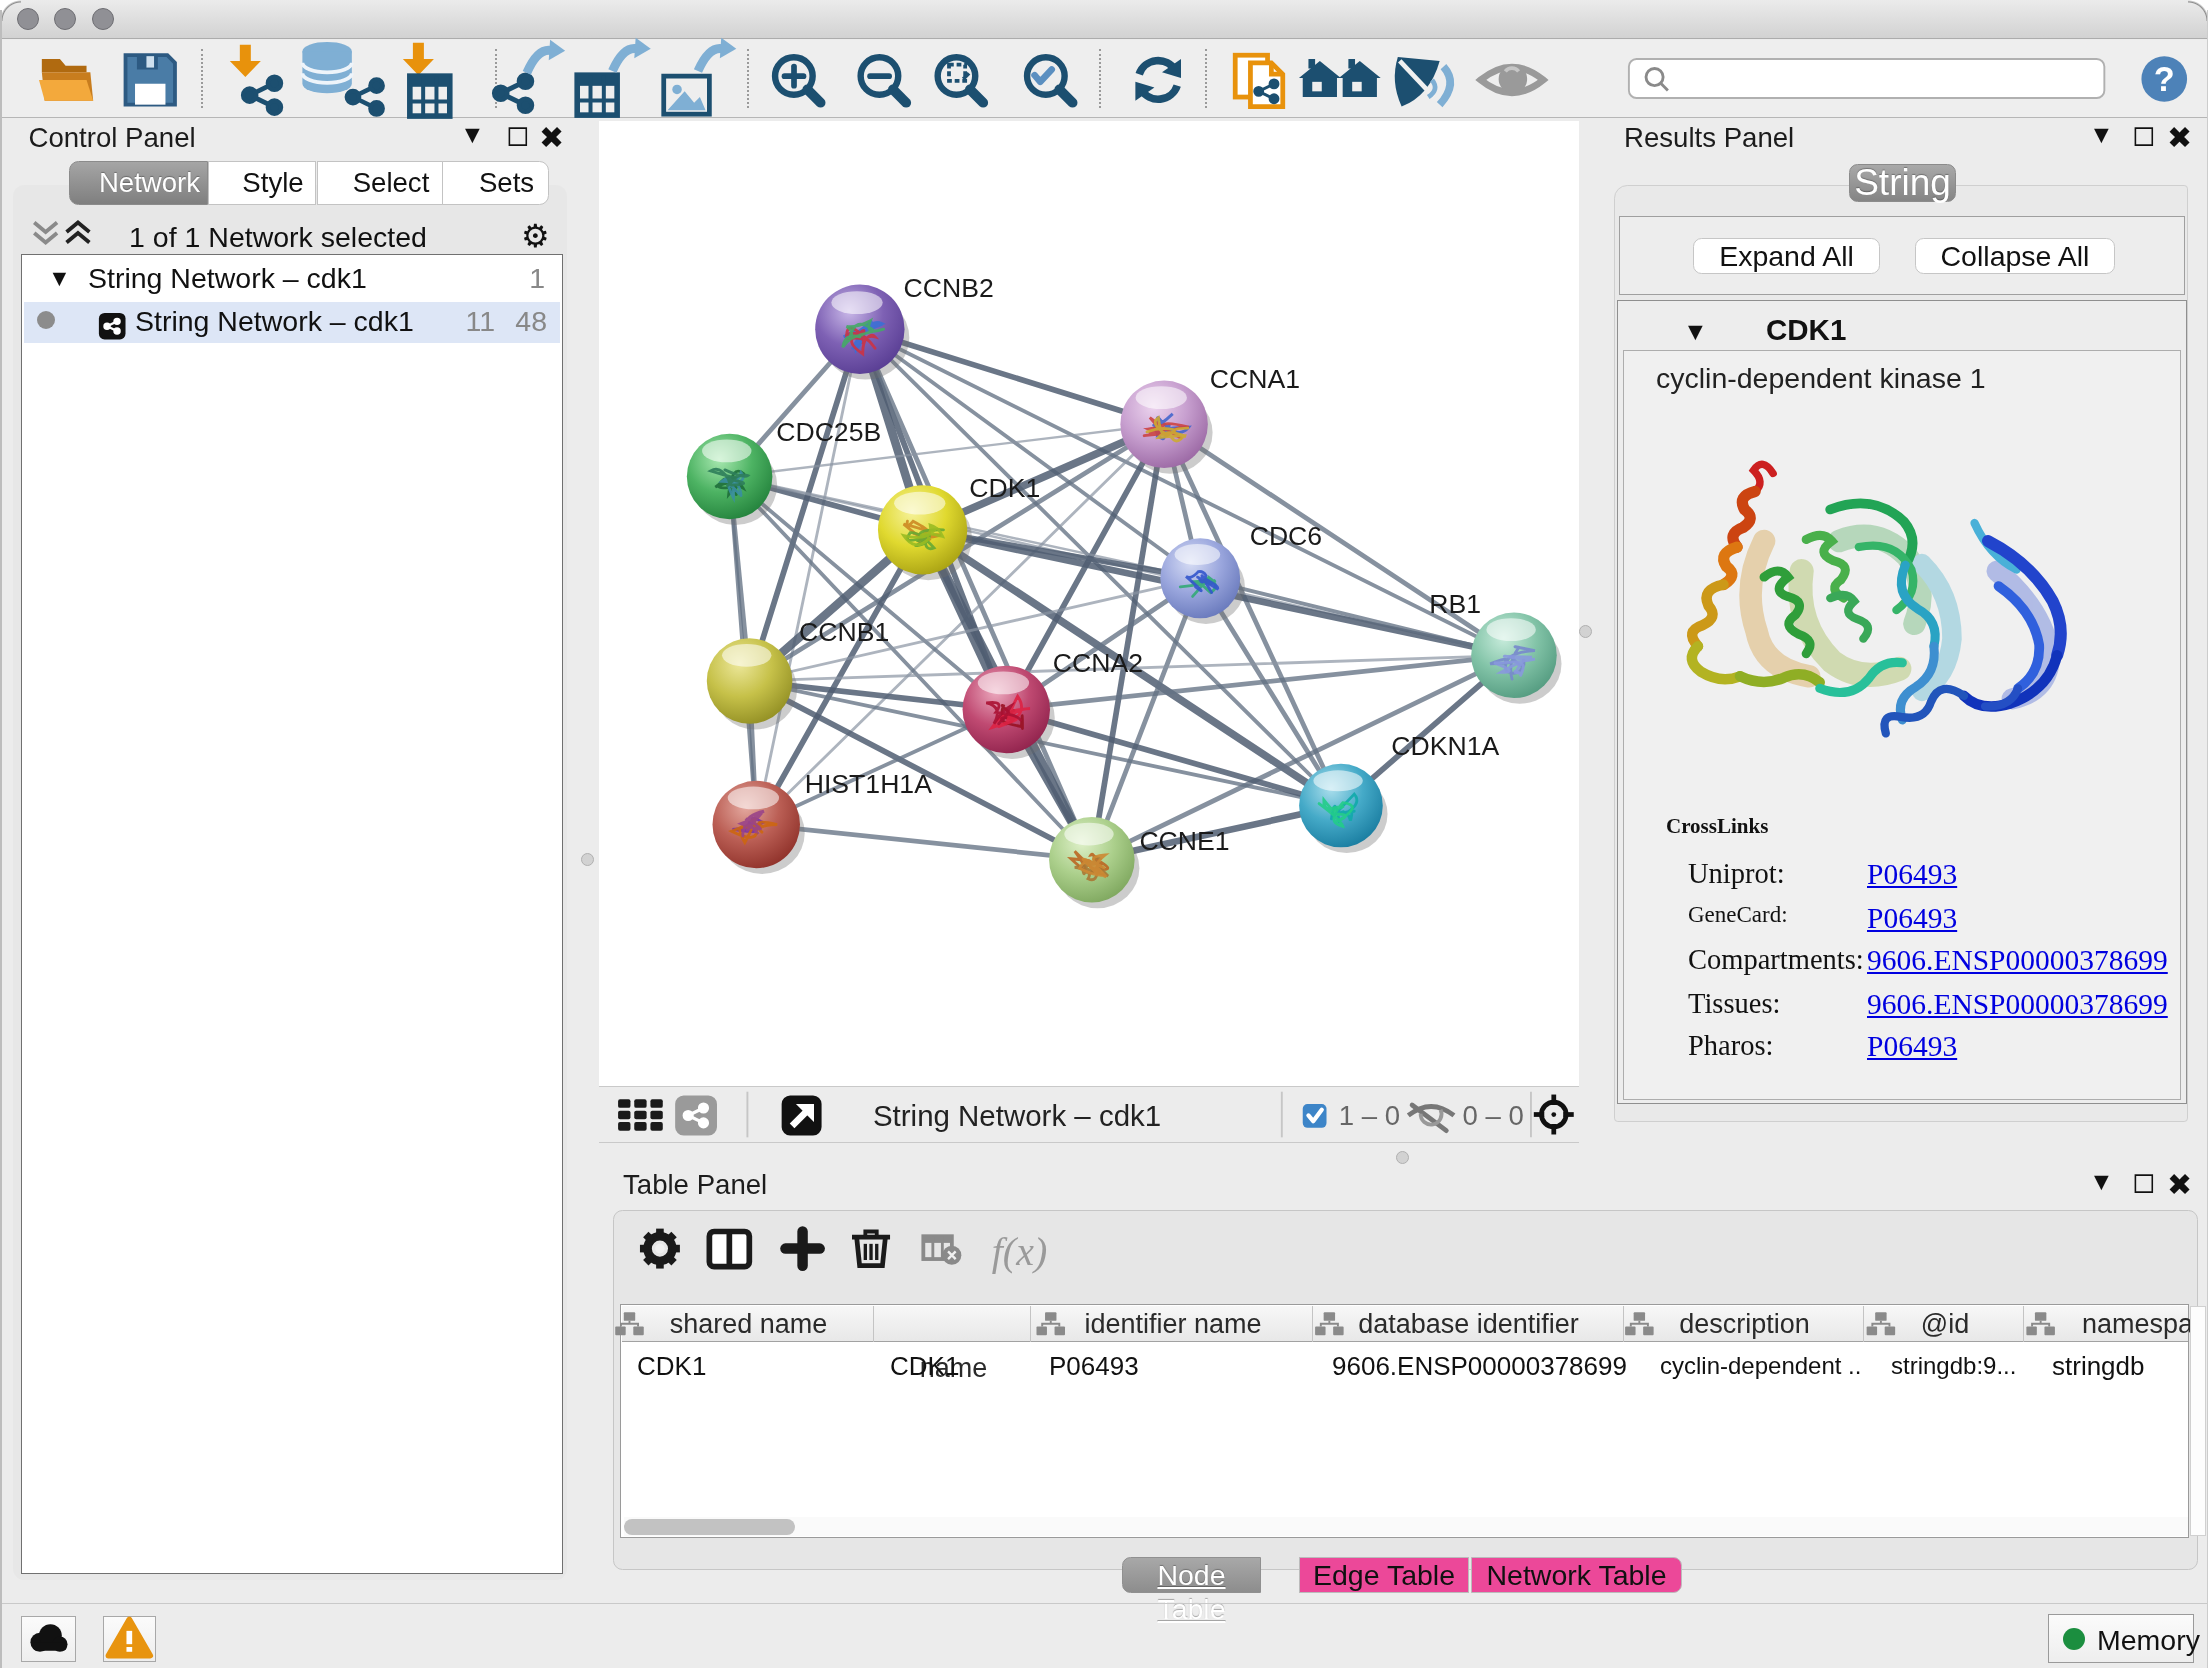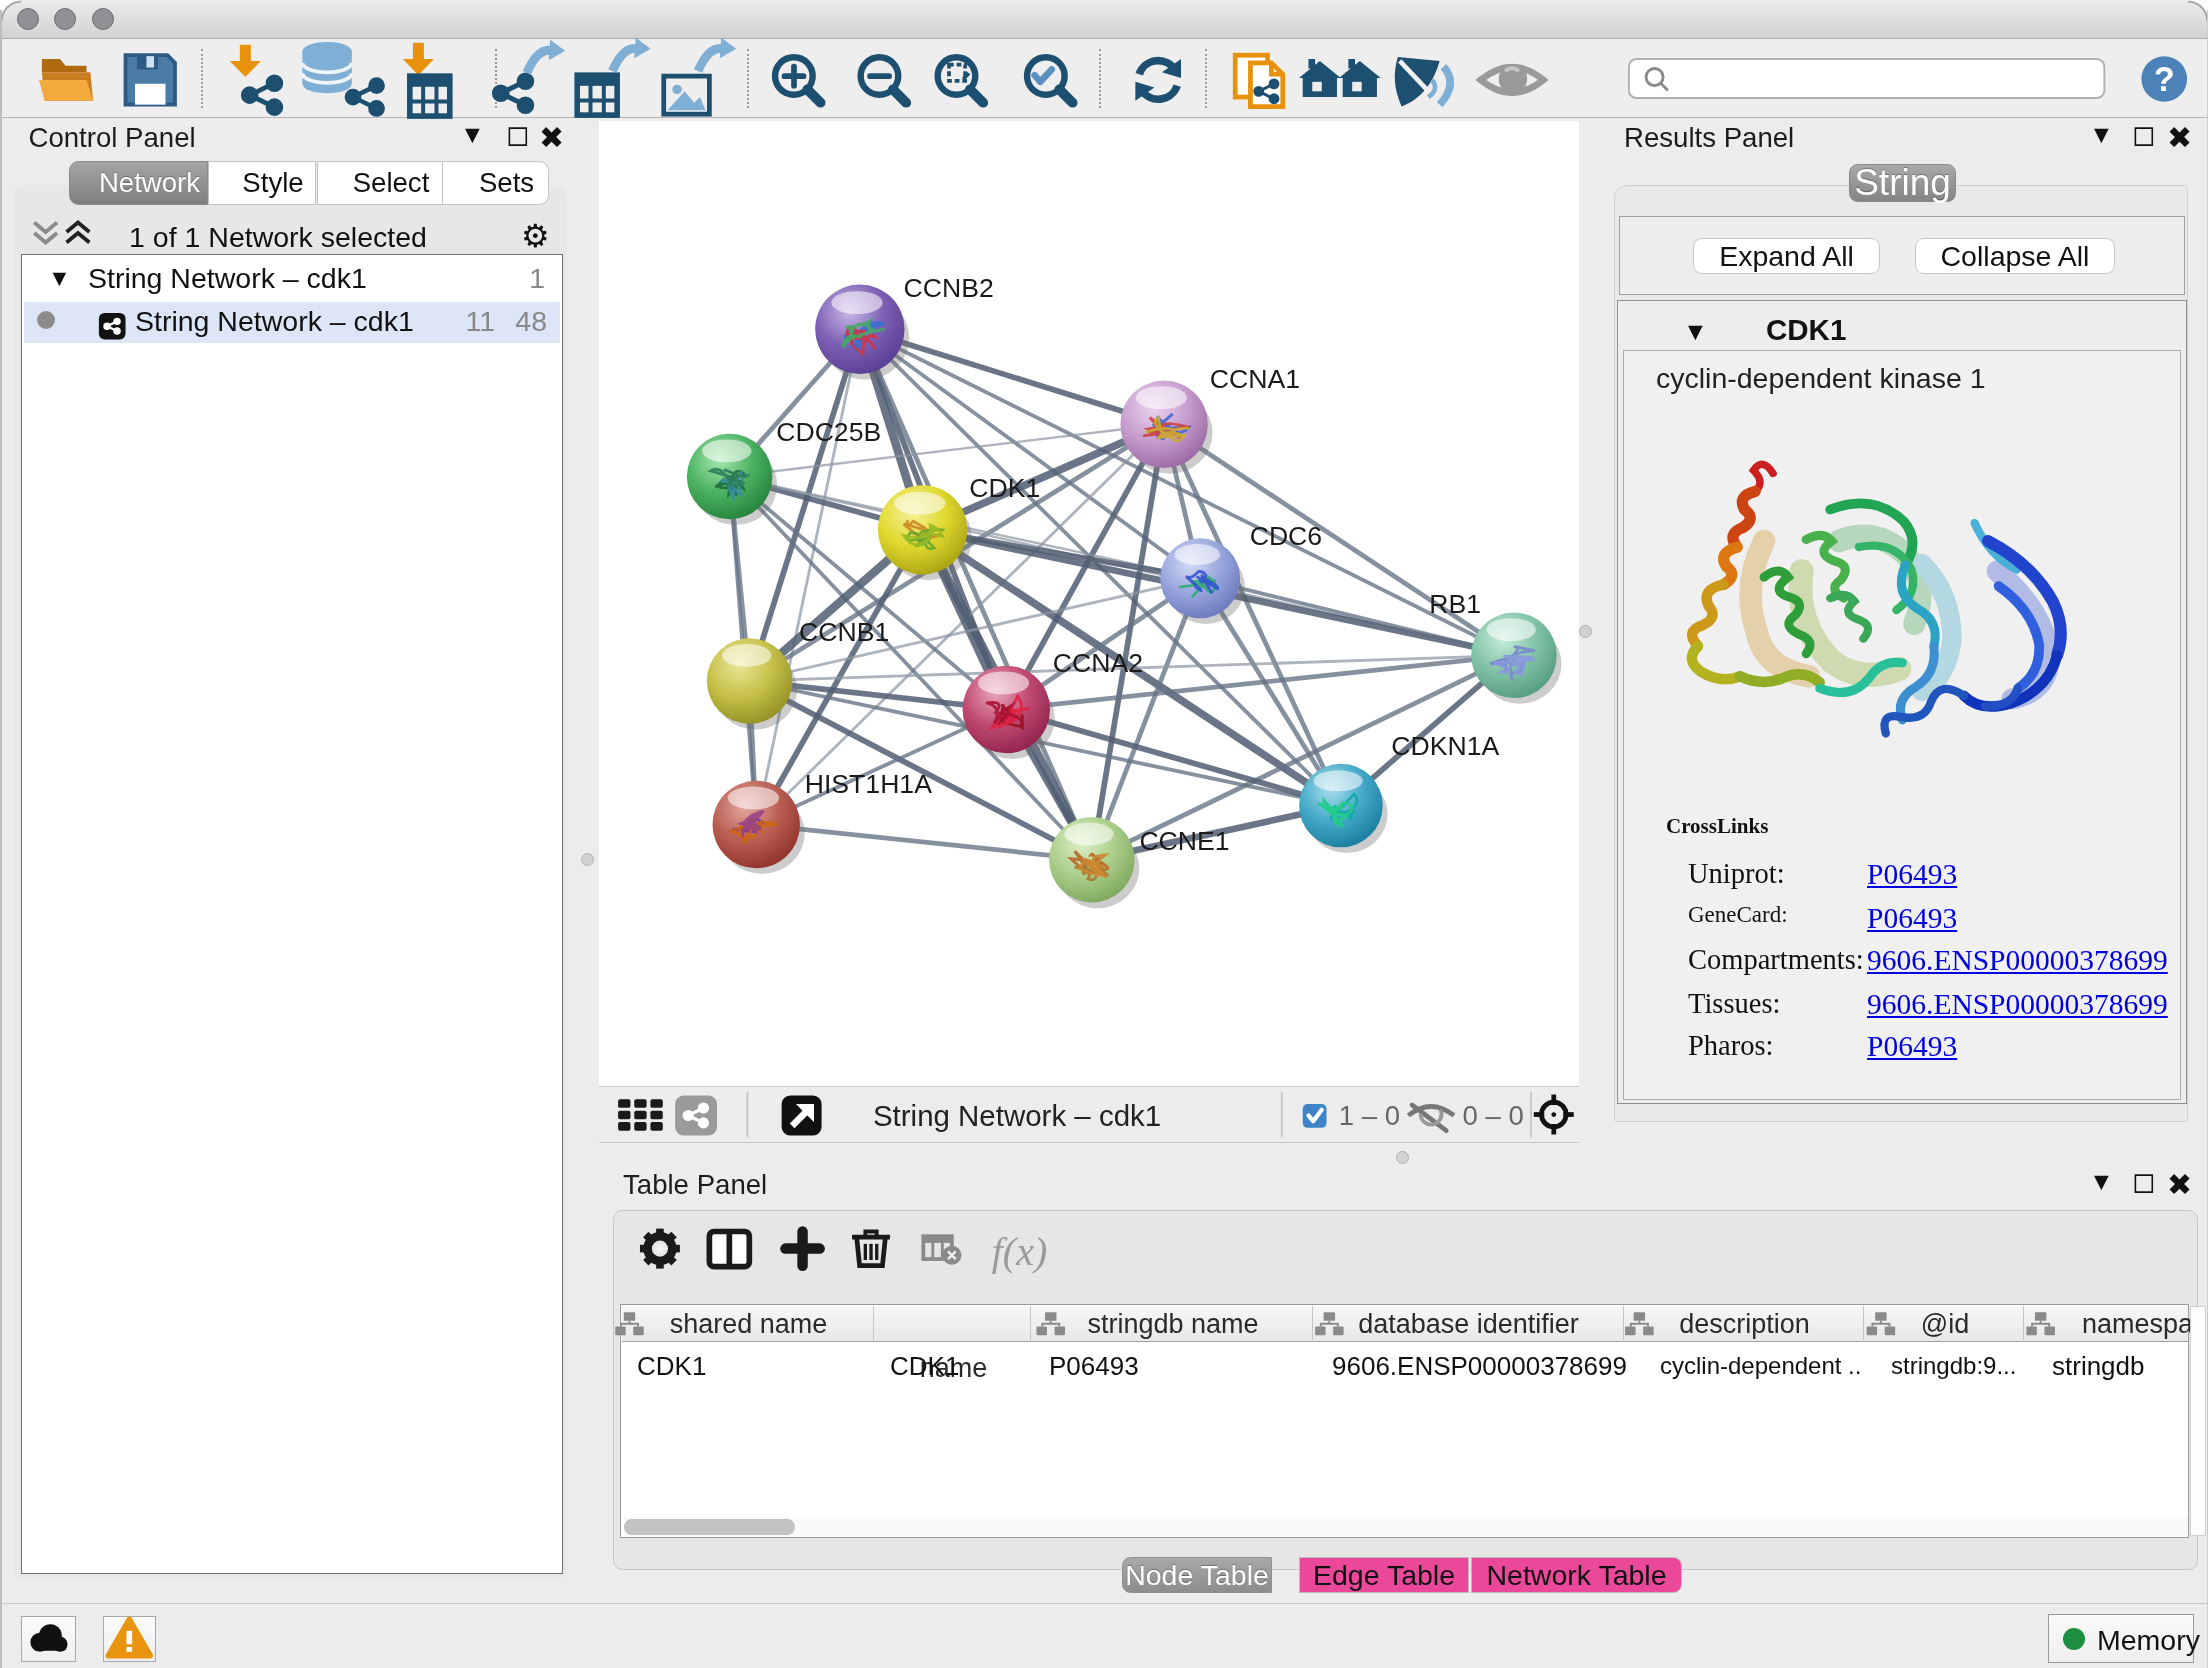--- a/index.html
+++ b/index.html
@@ -350,42 +350,42 @@
   <div class="abs phead" style="left:623px; top:1169px;">Table Panel</div>
   <div class="abs hico" style="left:2089px; top:1167px; font-size:25px;">▼</div>
   <div class="abs hico" style="left:2132px; top:1165px; font-size:28.5px;">◻</div>
   <div class="abs hico" style="left:2167px; top:1167px; font-size:30px;">✖</div>
   <div class="abs tcontainer"></div>
 
   <div class="abs tablebox"></div>
   <div class="abs thead"></div>
   <div class="abs hcell" style="left:622px;  width:253px;">shared name</div>
   <div class="abs hcell" style="left:875px;  width:157px;margin-top:44px;">name</div>
-  <div class="abs hcell" style="left:1032px; width:282px;">stringdb name</div>
+  <div class="abs hcell" style="left:1032px; width:282px;">identifier name</div>
   <div class="abs hcell" style="left:1313px; width:311px;">database identifier</div>
   <div class="abs hcell" style="left:1624px; width:241px;">description</div>
   <div class="abs hcell" style="left:1865px; width:160px;">@id</div>
   <div class="abs hcell" style="left:2025px; width:165px; text-align:left; padding-left:57px;">namespac</div>
   <div class="abs vline" style="left:873px;"></div>
   <div class="abs vline" style="left:1030px;"></div>
   <div class="abs vline" style="left:1312px;"></div>
   <div class="abs vline" style="left:1623px;"></div>
   <div class="abs vline" style="left:1863px;"></div>
   <div class="abs vline" style="left:2023px;"></div>
   <div class="abs dcell" style="left:637px;">CDK1</div>
   <div class="abs dcell" style="left:890px;">CDK1</div>
   <div class="abs dcell" style="left:1049px;">P06493</div>
   <div class="abs dcell" style="left:1332px;">9606.ENSP00000378699</div>
   <div class="abs dcell" style="left:1660px; width:202px; overflow:hidden; white-space:nowrap; font-size:24px; top:1352px;">cyclin-dependent ...</div>
   <div class="abs dcell" style="left:1891px; width:131px; overflow:hidden; white-space:nowrap; font-size:24px; top:1352px;">stringdb:9...</div>
   <div class="abs dcell" style="left:2052px;">stringdb</div>
   <div class="abs" style="left:624px; top:1517px; width:1564px; height:19px; background:#fafafa;"></div>
   <div class="abs" style="left:2190px; top:1306px; width:16px; height:230px; background:#fdfdfd; border:1px solid #d0d0d0;"></div>
   <div class="abs" style="left:624px; top:1519px; width:171px; height:16px; background:#c2c2c2; border-radius:8.6px;"></div>
-  <div class="abs btab btabsel" style="left:1122px; width:150px; border-radius:8.6px 0 0 8.6px;">Node Table</div>
+  <div class="abs btab btabsel" style="left:1122px; width:139px; border-radius:8.6px 0 0 8.6px;text-decoration:underline;">Node Table</div>
   <div class="abs btab" style="left:1299px; width:170px;">Edge Table</div>
   <div class="abs btab" style="left:1471px; width:211px; border-radius:0 8.6px 8.6px 0;">Network Table</div>
 
   <div class="abs" style="left:0; top:1603px; width:2208px; height:0; border-top:1.9px solid #c9c9c9;"></div>
   <div class="abs bbtn" style="left:21px; top:1616px; width:55px; height:46px;"></div>
   <div class="abs bbtn" style="left:103px; top:1616px; width:53px; height:46px;"></div>
 
   <div class="abs bbtn" style="left:2048px; top:1614px; width:146px; height:49px; border:1.9px solid #9a9a9a;"></div>
   <div class="abs" style="left:2063px; top:1628px; width:22px; height:22px; border-radius:50%; background:#1b8e3f;"></div>
   <div class="abs" style="left:2097px; top:1624px; font-size:28.5px; color:#111;">Memory</div>

